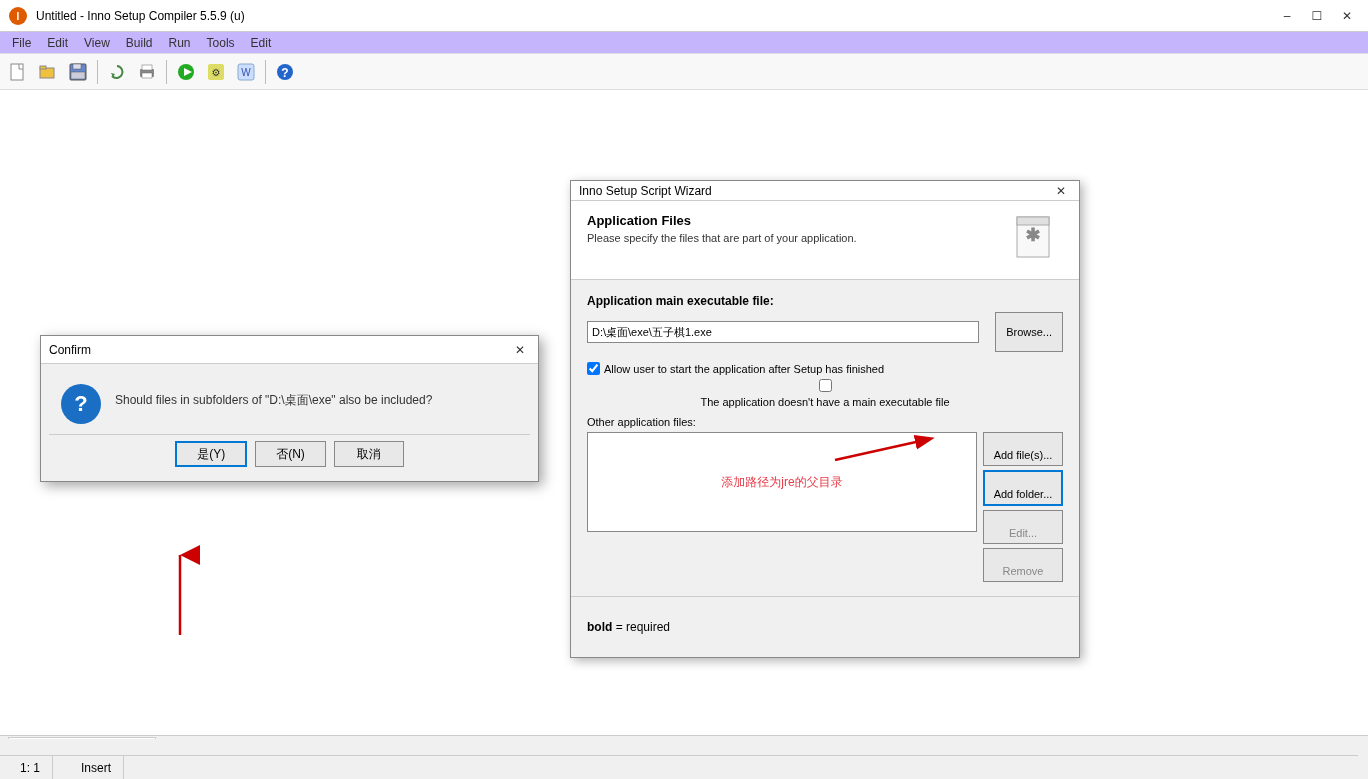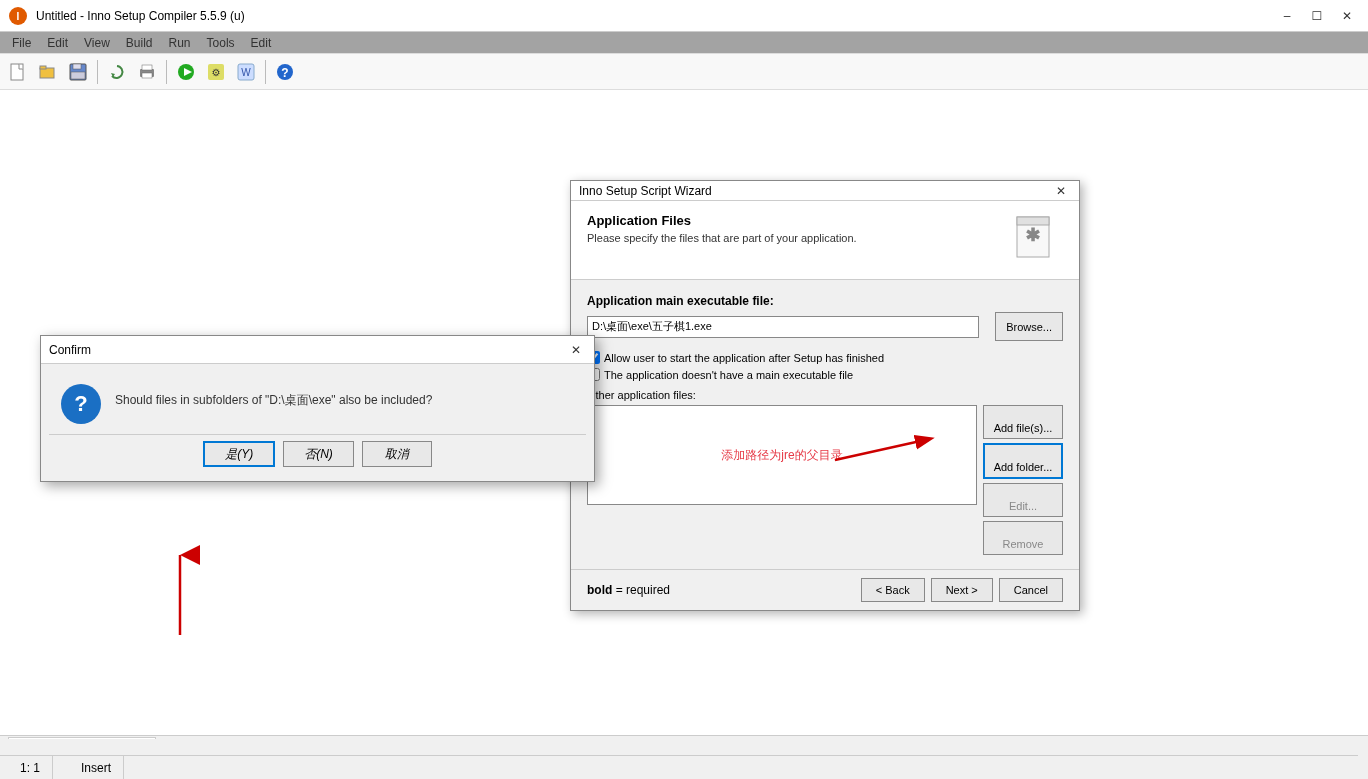--- a/index.html
+++ b/index.html
@@ -40,21 +40,21 @@
       cursor: pointer;
       font-size: 12px;
       display: flex;
       align-items: center;
       justify-content: center;
       color: #333;
     }
 
     
     .menu-bar {
-      background: #a3a3a3;
+      background: #c4b5fd;
       height: 22px;
       display: flex;
       align-items: center;
       border-bottom: 1px solid #ddd;
       padding: 0 4px;
     }
     .menu-item {
       padding: 2px 8px;
       font-size: 12px;
       color: #333;
@@ -192,21 +192,21 @@
     }
     .form-input {
       flex: 1;
       height: 22px;
       border: 1px solid #888;
       padding: 2px 4px;
       font-size: 11px;
       background: #fff;
     }
     .form-btn {
-      height: 29px;
+      height: 40px;
       padding: 0 10px;
       border: 1px solid #888;
       background: #e8e8e8;
       cursor: pointer;
       font-size: 11px;
       white-space: nowrap;
     }
     .checkbox-row {
       display: flex;
       align-items: center;
@@ -259,21 +259,21 @@
     }
     .files-btn-primary {
       border: 2px solid #0078d4;
     }
     .files-btn-disabled {
       color: #888;
       cursor: default;
     }
 
     .wizard-footer {
-      padding: 8px 16px;
+      padding: 23px 16px;
       border-top: 1px solid #ccc;
       display: flex;
       align-items: center;
       justify-content: space-between;
       background: #f0f0f0;
     }
     .wizard-footer-buttons {
       display: flex;
       gap: 6px;
     }
@@ -284,21 +284,21 @@
       background: #e8e8e8;
       cursor: pointer;
       font-size: 11px;
     }
 
     
     .confirm-dialog {
       position: absolute;
       top: 245px;
       left: 40px;
-      width: 555px;
+      width: 499px;
       background: #f0f0f0;
       border: 1px solid #888;
       box-shadow: 4px 4px 12px rgba(0,0,0,0.35);
       z-index: 10;
     }
     .confirm-title-bar {
       background: #fff;
       height: 28px;
       display: flex;
       align-items: center;
@@ -349,21 +349,20 @@
       gap: 8px;
     }
     .confirm-btn {
       height: 26px;
       padding: 0 20px;
       border: 1px solid #888;
       background: #e8e8e8;
       cursor: pointer;
       font-size: 12px;
       min-width: 70px;
-      font-style: italic;
     }
     .confirm-btn-primary {
       border: 2px solid #0078d4;
     }
 
     
     .wizard-page-icon {
       display: flex;
       align-items: center;
       justify-content: center;
@@ -492,46 +491,41 @@
           <div class="form-row">
             <input type="text" class="form-input" value="D:\桌面\exe\五子棋1.exe" style="">
             <button class="form-btn">Browse...</button>
           </div>
         </div>
 
         <div class="checkbox-row">
           <input type="checkbox" id="cb1" checked="" style="">
           <label for="cb1">Allow user to start the application after Setup has finished</label>
         </div>
-        <div class="checkbox-row" style="margin-bottom:8px;">
+        <div class="checkbox-row" style="margin-bottom:8px;flex-direction:column;">
           <input type="checkbox" id="cb2" style="">
           <label for="cb2">The application doesn't have a main executable file</label>
         </div>
 
         <label class="other-files-label">Other application files:</label>
         <div class="files-section">
           <div class="files-listbox">
             <span class="files-annotation">添加路径为jre的父目录</span>
           </div>
           <div class="files-buttons">
             <button class="files-btn">Add file(s)...</button>
             <button class="files-btn files-btn-primary">Add folder...</button>
             <button class="files-btn files-btn-disabled">Edit...</button>
             <button class="files-btn files-btn-disabled">Remove</button>
           </div>
         </div>
       </div>
 
       <div class="wizard-footer">
         <div><strong>bold</strong> = required</div>
-        <div class="wizard-footer-buttons">
-          <button class="wizard-nav-btn">&lt; Back</button>
-          <button class="wizard-nav-btn">Next &gt;</button>
-          <button class="wizard-nav-btn">Cancel</button>
-        </div>
       </div>
     </div>
   </div>
 
   <svg style="position:absolute; top:330px; left:605px; width:370px; height:80px; pointer-events:none; overflow:visible;">
     <defs>
       <marker id="arrowhead-wizard" markerWidth="8" markerHeight="8" refX="4" refY="3" orient="auto">
         <polygon points="0 0, 8 3, 0 6" fill="#cc0000"></polygon>
       </marker>
     </defs>

